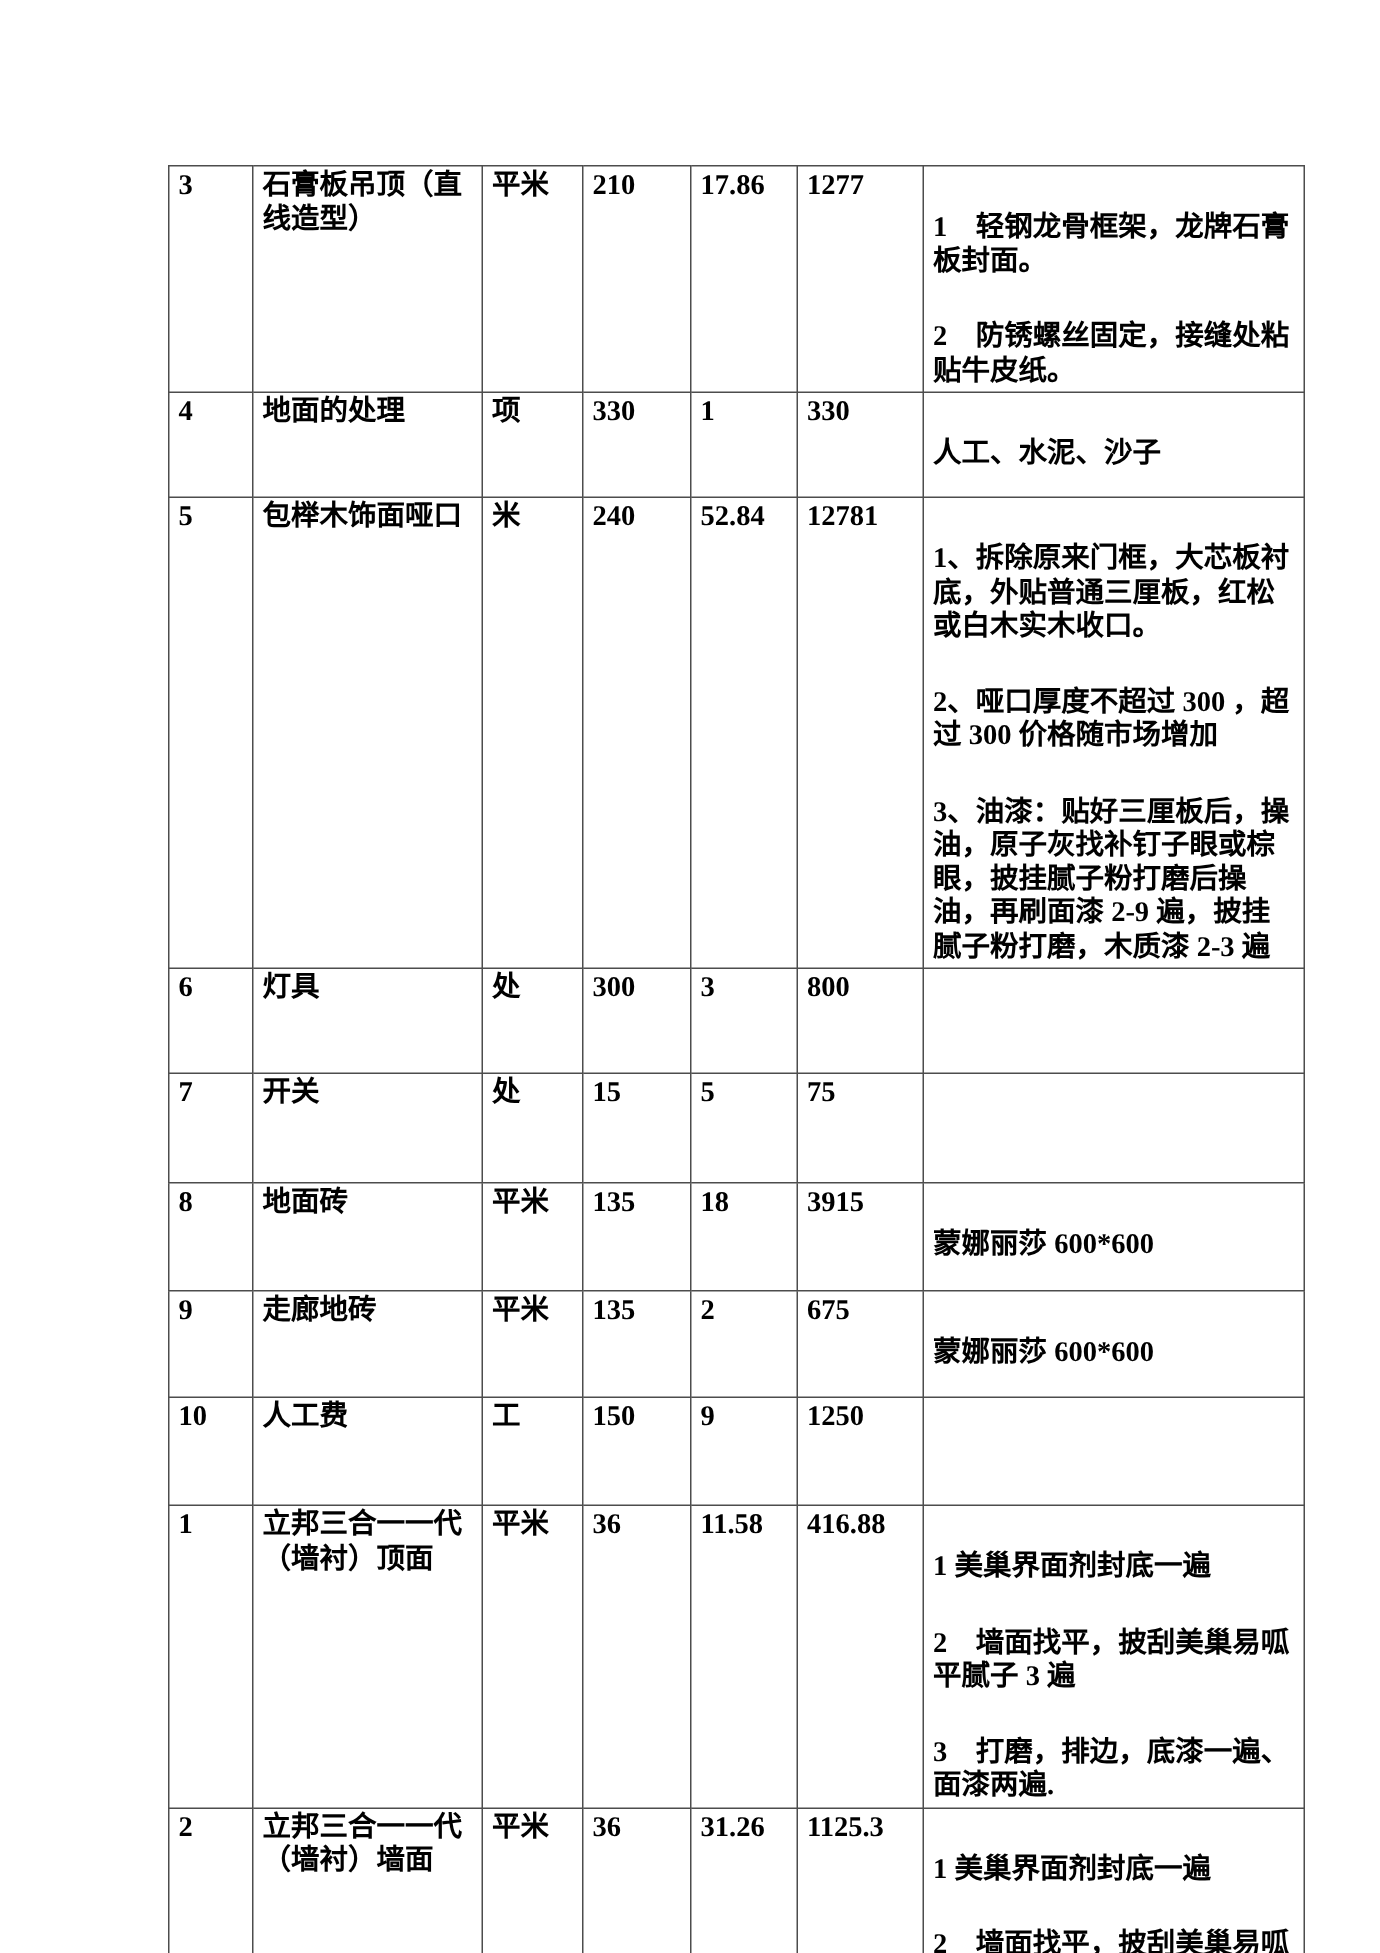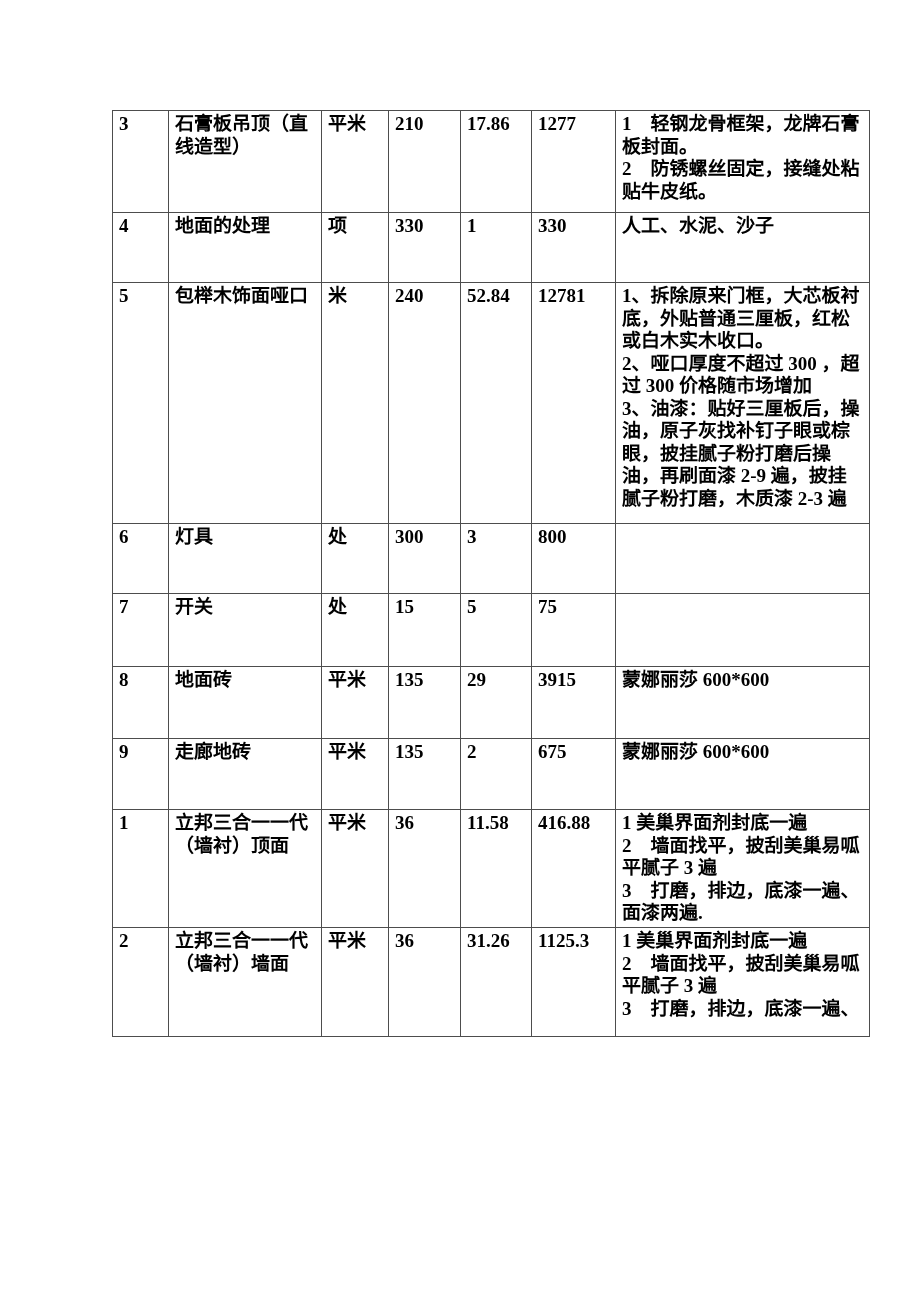--- a/index.html
+++ b/index.html
@@ -28,21 +28,21 @@
   table.quote td {
     border: 1.5px solid #4d4d4d;
     vertical-align: top;
     padding: 2px 4px 2px 6px;
     overflow: hidden;
     word-break: normal;
     overflow-wrap: break-word;
   }
   td.seq { padding-top: 7px; }
   td.notes { padding-left: 6px; padding-right: 4px; }
-  .note { white-space: pre-wrap; }
+  .note { white-space: pre-wrap; margin-top: 28px; }
   td.section-label-cell { padding-top: 3px; }
 </style>
 </head>
 <body>
 
 <div class="page">
   <table class="quote">
     <colgroup>
       <col style="width:56px">
       <col style="width:153px">
@@ -111,39 +111,48 @@
       <td>5</td>
       <td>75</td>
       <td class="notes"></td>
     </tr>
 
     <tr style="height:72px">
       <td class="seq">8</td>
       <td>地面砖</td>
       <td>平米</td>
       <td>135</td>
-      <td>29</td>
+      <td>18</td>
       <td>3915</td>
       <td class="notes">
         <div class="note">蒙娜丽莎 600*600</div>
       </td>
     </tr>
 
     <tr style="height:71px">
       <td class="seq">9</td>
       <td>走廊地砖</td>
       <td>平米</td>
       <td>135</td>
       <td>2</td>
       <td>675</td>
       <td class="notes">
         <div class="note">蒙娜丽莎 600*600</div>
       </td>
     </tr>
 
+    <tr style="height:72px">
+      <td class="seq">10</td>
+      <td>人工费</td>
+      <td>工</td>
+      <td>150</td>
+      <td>9</td>
+      <td>1250</td>
+      <td class="notes"></td>
+    </tr>
 
 
     <tr style="height:118px">
       <td class="seq">1</td>
       <td>立邦三合一一代（墙衬）顶面</td>
       <td>平米</td>
       <td>36</td>
       <td>11.58</td>
       <td>416.88</td>
       <td class="notes">

